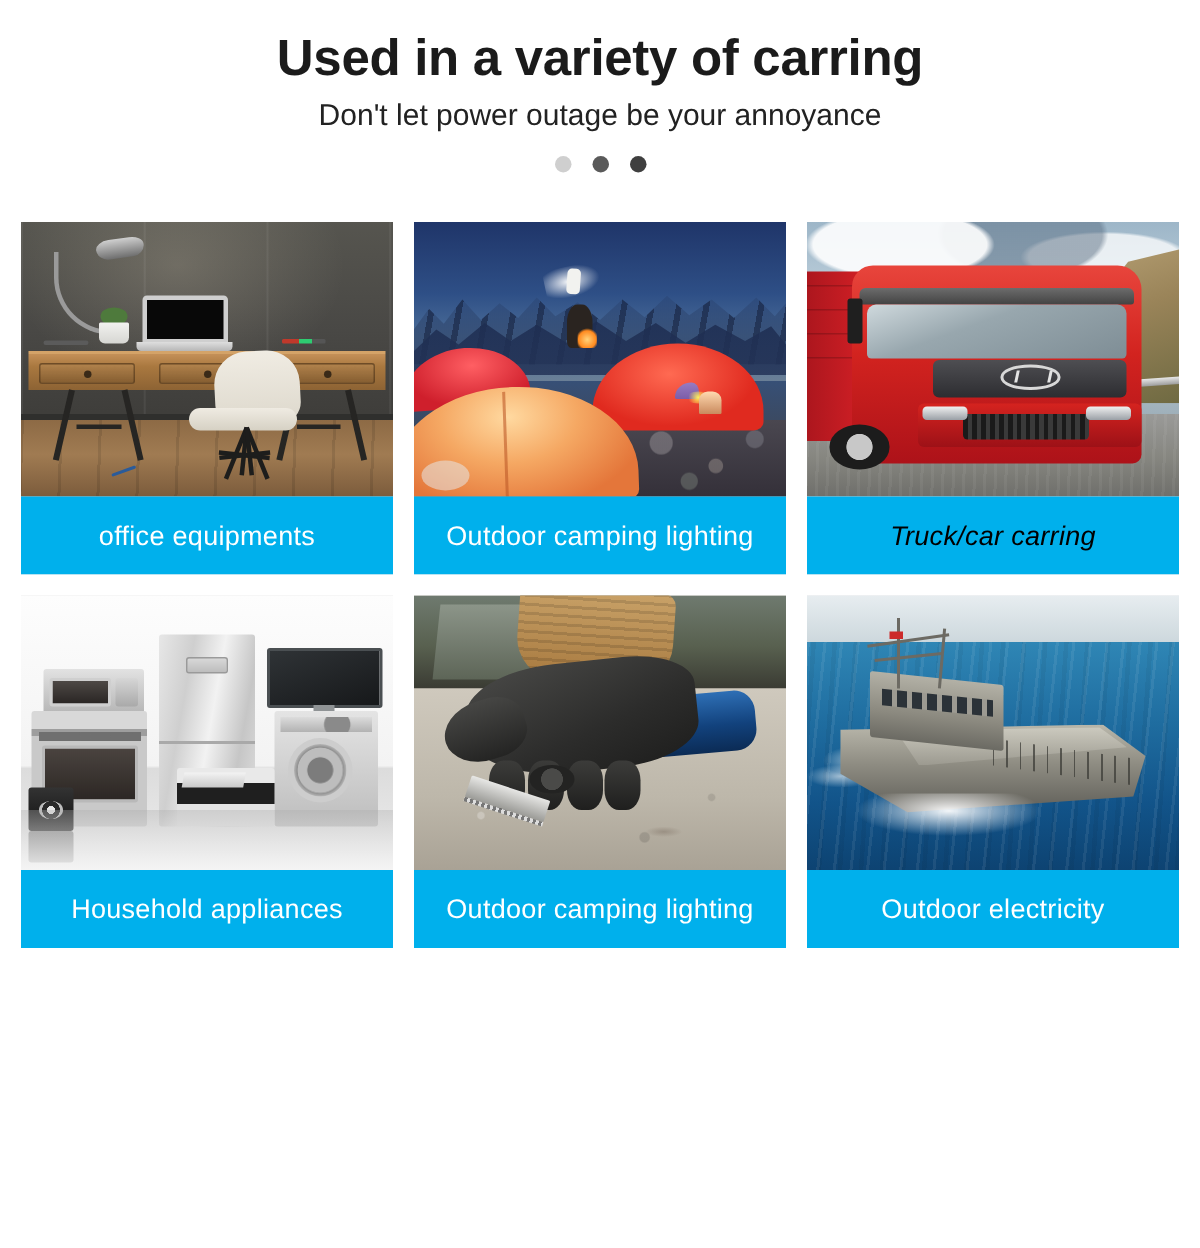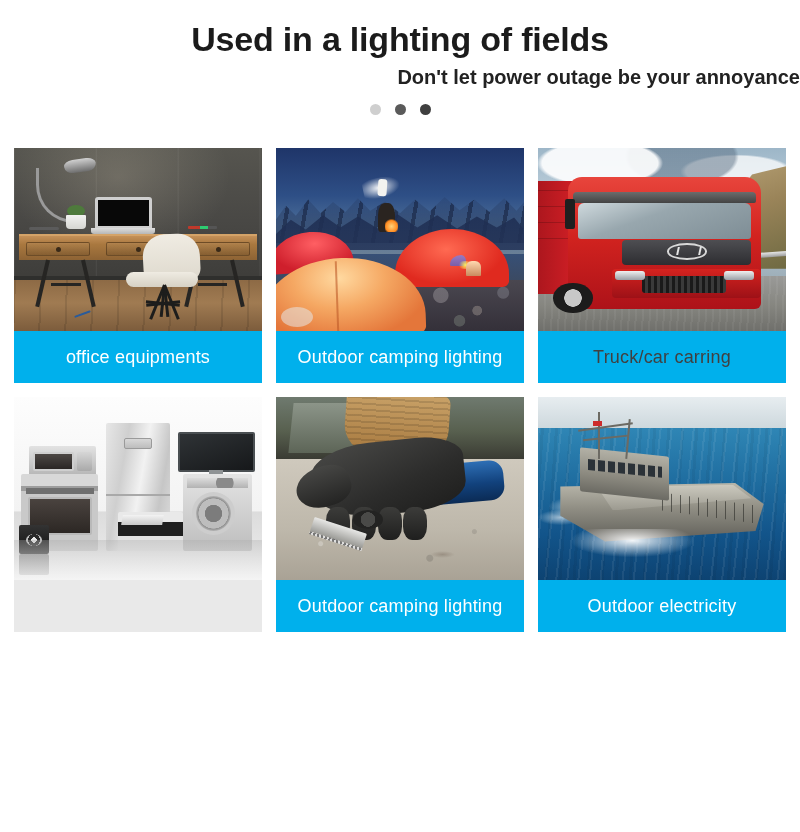--- a/index.html
+++ b/index.html
@@ -13,22 +13,21 @@
   .page { width: 800px; height: 832px; position: relative; background:#fff; }
 
   
   .header { padding-top: 18px; text-align: center; }
   .title {
     font-size: 34px; font-weight: bold; color: #1b1b1b;
     letter-spacing: -0.2px; line-height: 42px;
   }
   .subtitle {
     font-size: 20px; color: #222; line-height: 30px; margin-top: 2px;
-    font-weight: bold;
-    text-align: right;
+    font-weight: normal;
   }
   .dots { margin-top: 12px; display: flex; justify-content: center; gap: 14px; }
   .dot { width: 11px; height: 11px; border-radius: 50%; display:block; }
 
   
   .grid {
     position: absolute; left: 14px; top: 148px;
     width: 772px;
     display: grid;
     grid-template-columns: repeat(3, 1fr);
@@ -594,21 +593,21 @@
     background:repeating-linear-gradient(90deg, rgba(60,60,55,.75) 0 1px, transparent 1px 9px);
     transform: skewY(8deg);
   }
 </style>
 </head>
 <body>
 
 <div class="page">
 
   <div class="header">
-    <div class="title">Used in a lighting of fields</div>
+    <div class="title">Used in a variety of carring</div>
     <div class="subtitle">Don't let power outage be your annoyance</div>
     <div class="dots">
       <span class="dot" style="background: rgb(207, 207, 207);"></span>
       <span class="dot" style="background: rgb(90, 90, 90);"></span>
       <span class="dot" style="background: rgb(63, 63, 63);"></span>
     </div>
   </div>
 
   <div class="grid">
 
@@ -703,21 +702,21 @@
           <div class="truck-mirror"></div>
           <div class="truck-grillebox"></div>
           <div class="truck-logo"></div>
           <div class="truck-bumper"></div>
           <div class="truck-bumper-vent"></div>
           <div class="truck-lamp left"></div>
           <div class="truck-lamp right"></div>
           <div class="truck-wheel"></div>
         </div>
       </div>
-      <div class="caption" style="background: rgb(0, 176, 236); color: #404040;">Truck/car carring</div>
+      <div class="caption" style="background: rgb(0, 176, 236); color: #000000; font-style: italic;">Truck/car carring</div>
     </div>
 
     <div class="card">
       <div class="photo">
         <div class="appl">
           <div class="ap ap-tv">
               <span class="ap-tv-stand"></span>
             </div>
           <div class="ap ap-fridge">
             <span class="ap-fridge-panel"></span>
@@ -735,20 +734,21 @@
               <span class="ap-washer-drum"></span>
           </div>
           <div class="ap ap-printer">
             <span class="ap-printer-tray"></span>
           </div>
           <div class="ap ap-speaker"></div>
           <div class="ap ap-speaker2"></div>
           <div class="appl-refl"></div>
         </div>
       </div>
+      <div class="caption" style="background: rgb(0, 176, 236); color: rgb(255, 255, 255);">Household appliances</div>
     </div>
 
     <div class="card">
       <div class="photo">
         <div class="tool">
           <div class="tool-wall">
               <i></i>
             </div>
           <div class="tool-floor"></div>
           <div class="tool-glove-cuff"></div>

